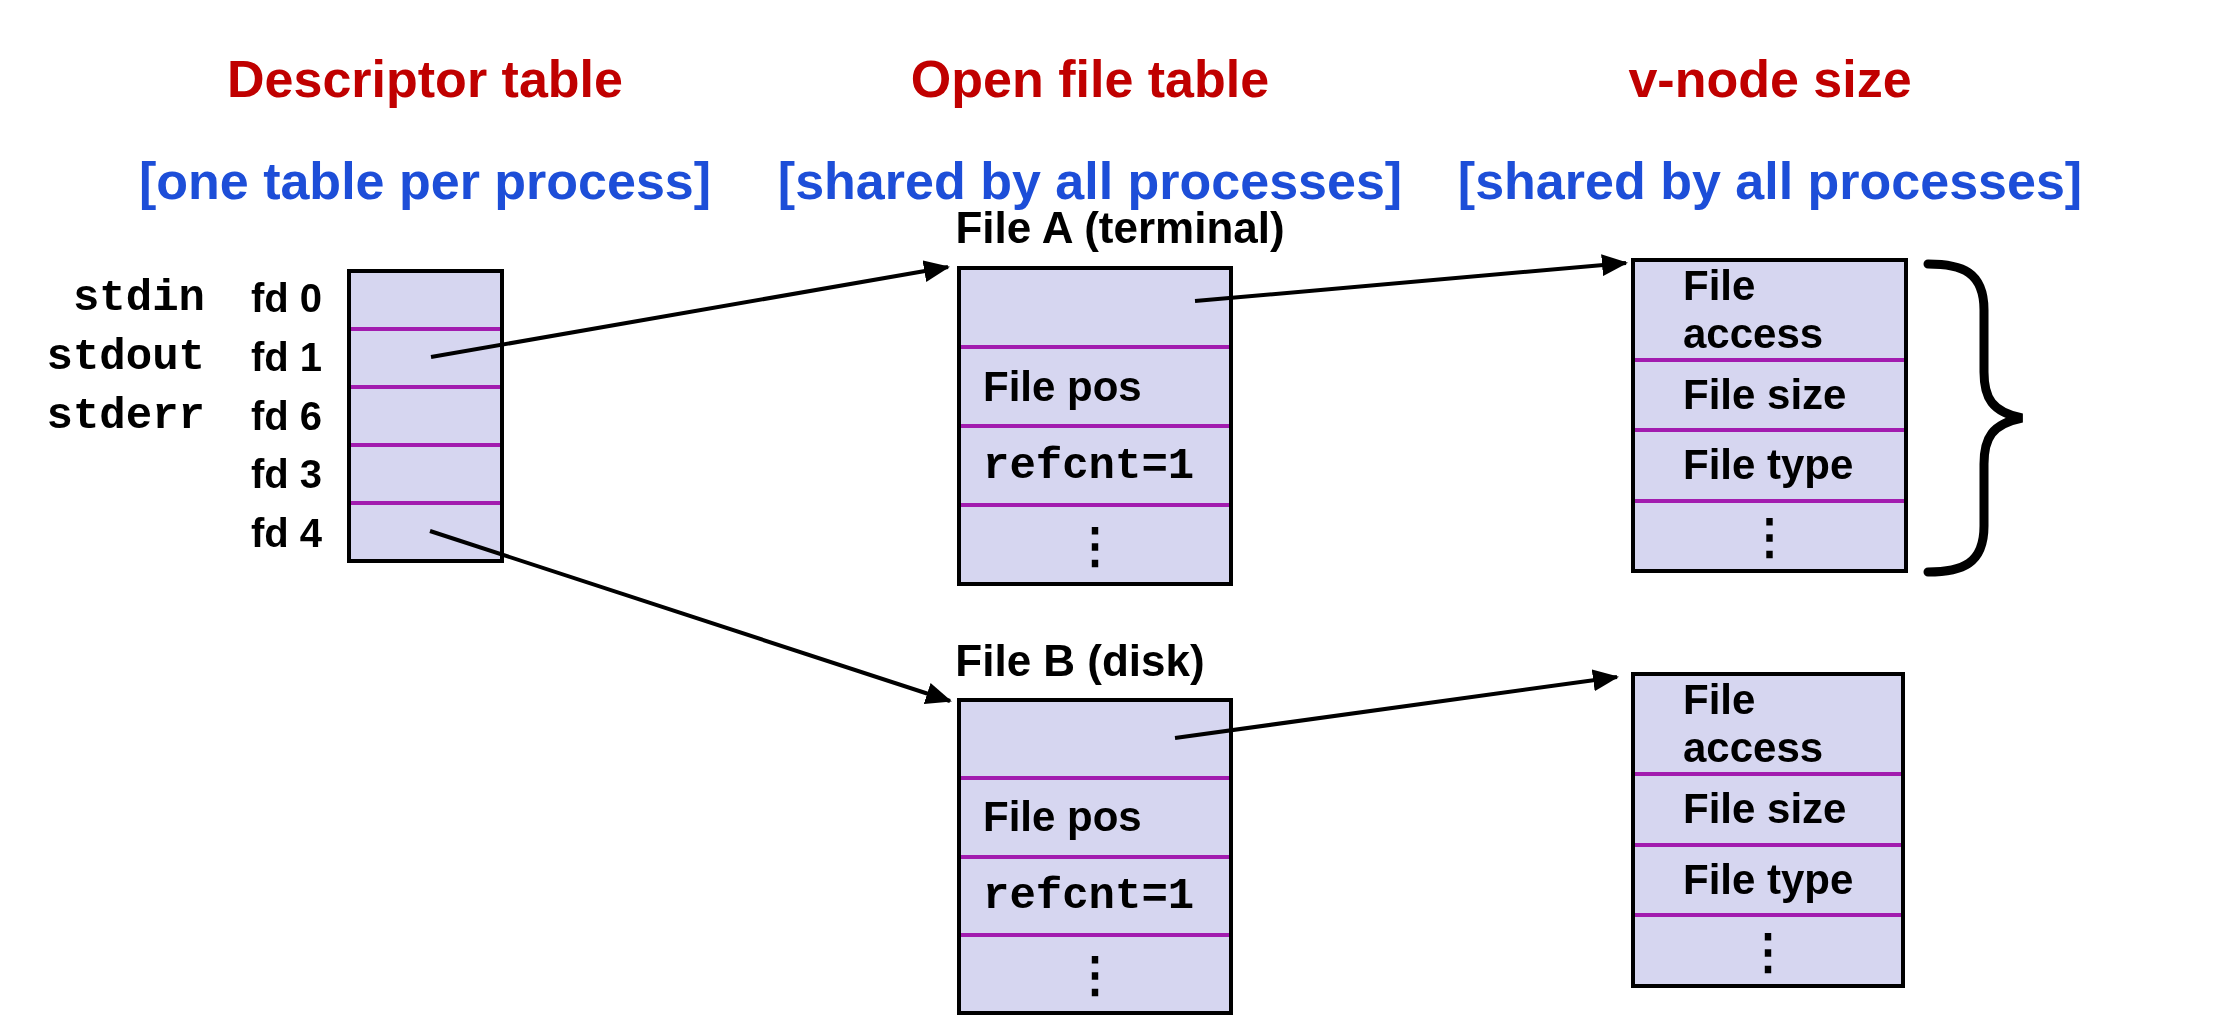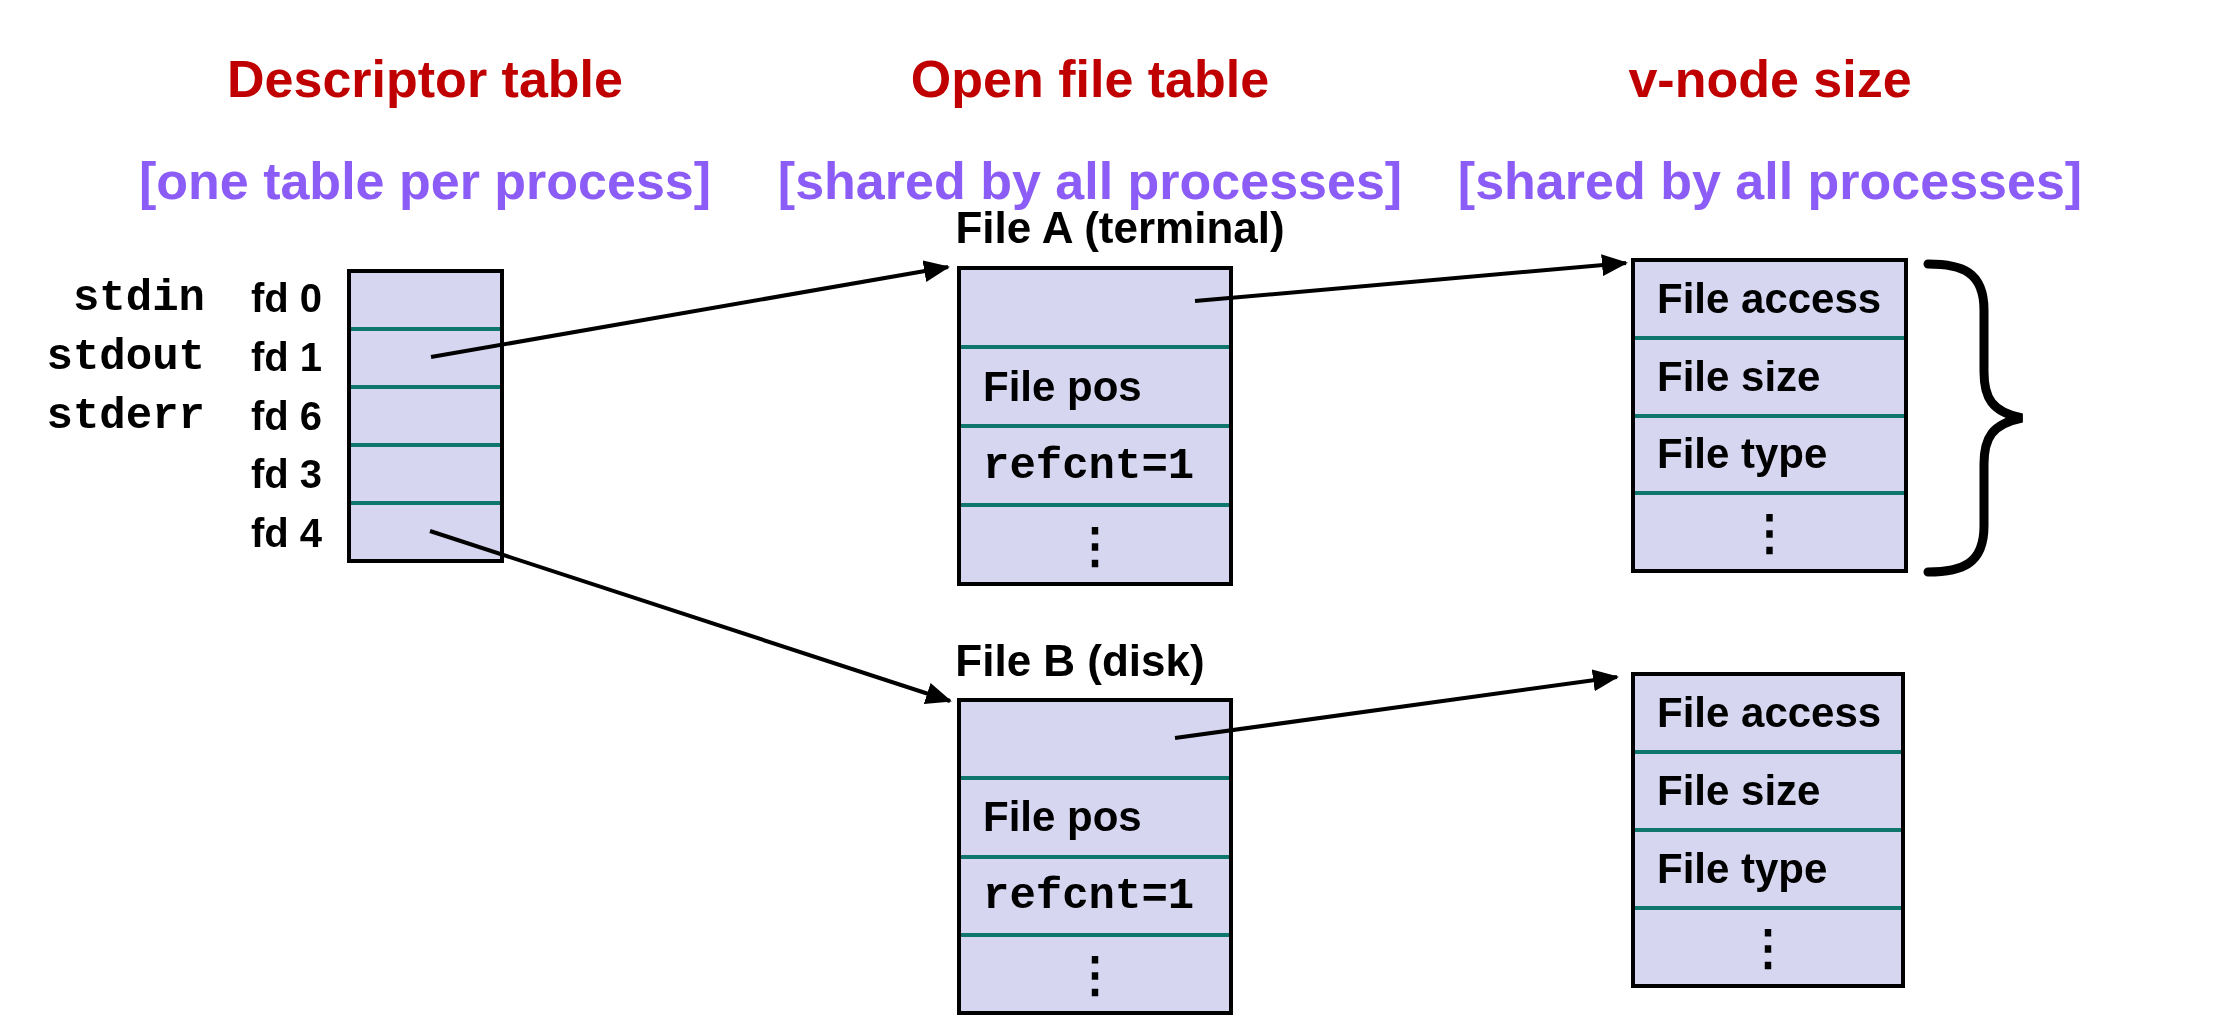--- a/index.html
+++ b/index.html
@@ -3,45 +3,45 @@
 <meta charset="utf-8">
 <style>
   html,body{margin:0;padding:0;background:#fff;}
   .stage{position:relative;width:2220px;height:1032px;background:#ffffff;
          font-family:"Liberation Sans",sans-serif;overflow:hidden;}
 
   
   .hdr{position:absolute;top:28px;width:700px;text-align:center;line-height:102px;
        font-weight:bold;font-size:52px;}
   .hdr-title{color:#C00000;}
-  .hdr-sub{color:#8b5cf6;}
+  .hdr-sub{color:#1d4ed8;}
 
   
   .labelcol{position:absolute;top:269px;}
   .labelcol .lrow{height:58.8px;line-height:58.8px;text-align:right;}
   .stdcol{left:30px;width:175px;font-family:"Liberation Mono","DejaVu Sans Mono",monospace;
           font-weight:bold;font-size:44px;}
   .fdcol{left:220px;width:102px;font-weight:bold;font-size:40px;}
 
   
   .tbl{position:absolute;display:flex;flex-direction:column;box-sizing:border-box;
        border:4px solid #000;background:#D6D6F0;}
   .cell{flex:1;display:flex;align-items:center;justify-content:flex-start;
         font-weight:bold;font-size:42px;color:#000;}
-  .cell + .cell{border-top:4px solid #0f766e;}
+  .cell + .cell{border-top:4px solid #a21caf;}
 
   .desc-tbl{left:347px;top:269px;width:157px;height:294px;}
 
   .oft-title{position:absolute;width:600px;text-align:center;font-weight:bold;font-size:44px;}
   .oft .cell:nth-child(2){padding-left:22px;}
   .oft .cell:nth-child(3){padding-left:22px;
         font-family:"Liberation Mono","DejaVu Sans Mono",monospace;font-size:44px;}
   .oft .cell:nth-child(4){justify-content:center;font-size:48px;}
 
-  .vnt .cell{padding-left:22px;}
+  .vnt .cell{padding-left:48px;}
   .vnt .cell:nth-child(4){justify-content:center;padding-left:0;font-size:48px;}
 
   
   .statnote{position:absolute;left:2042px;top:340px;}
   .statnote .nline{height:62px;line-height:62px;font-weight:bold;font-size:44px;}
   .note-italic{font-style:italic;}
   .note-mono{font-family:"Liberation Mono","DejaVu Sans Mono",monospace;}
 
   
   .overlay{position:absolute;left:0;top:0;pointer-events:none;}

